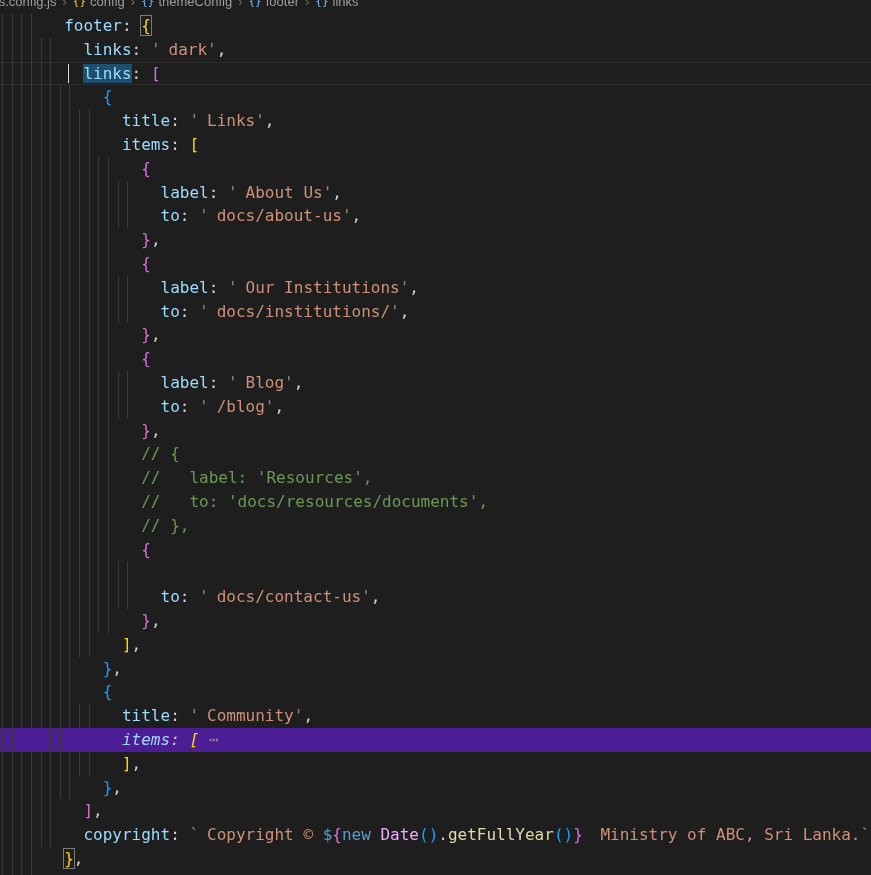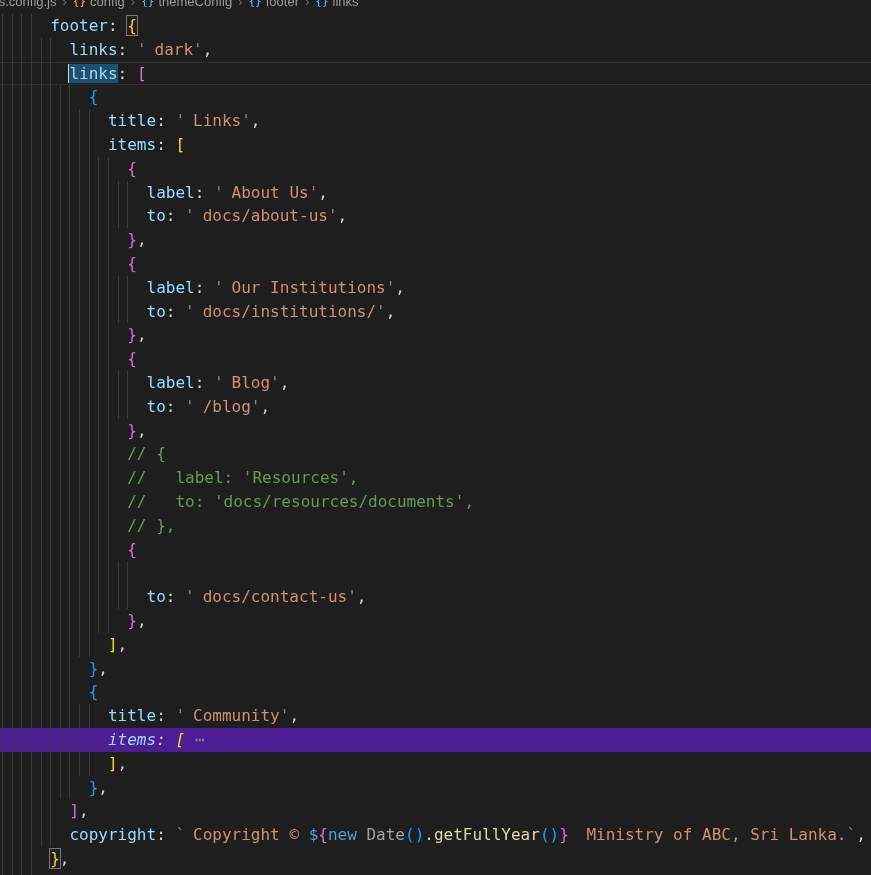--- a/index.html
+++ b/index.html
@@ -11,26 +11,26 @@
           font-family:"Liberation Sans",sans-serif;font-size:13px;color:#9d9d9d;white-space:nowrap;}
   .bc-item{display:flex;align-items:center;gap:4px;}
   .bc-sep{color:#6e6e6e;margin:0 6px;font-size:13px;}
   .bc-icon{color:#75beff;font-size:11px;font-family:"DejaVu Sans Mono",monospace;}
   .bc-icon.first{color:#e8c341;}
   
   .code{position:relative;padding-top:2px;font-size:16px;}
   .line{position:relative;height:23.8px;line-height:23.8px;white-space:pre;color:#d4d4d4;}
   .line .guides{position:absolute;left:2px;top:0;bottom:0;
         background-image:repeating-linear-gradient(to right,#3a3a3a 0,#3a3a3a 1px,transparent 1px,transparent 9.633px);}
-  .line .lt{position:relative;display:inline-block;padding-left:2px;}
+  .line .lt{position:relative;display:inline-block;padding-left:16px;}
   .line-current{box-shadow:inset 0 1px 0 #2f2f2f, inset 0 -1px 0 #2f2f2f;}
   .line-fold{background:#4c1d95;font-style:italic;}
   .tk-key{color:#9cdcfe;} .tk-pun{color:#d4d4d4;} .tk-str{color:#ce9178;margin-left:8px;}
   .tk-q{color:#96857a;} .tk-com{color:#6a9955;} .tk-kw{color:#569cd6;}
-  .tk-cls{color:#a3a3a3;} .tk-fn{color:#dcdcaa;} .tk-fold{color:#8a8a8a;}
+  .tk-cls{color:#f0abfc;} .tk-fn{color:#dcdcaa;} .tk-fold{color:#8a8a8a;}
   .tk-b1{color:#ffd700;} .tk-b2{color:#d670d6;} .tk-b3{color:#179fff;}
   .match-box{outline:1px solid #7a7a7a;outline-offset:0;}
   .word-sel{background:#1c506e;}
   .caret{position:absolute;width:1.5px;height:19px;top:2px;background:#d7d7d7;}
 </style>
 </head>
 <body>
 
 <div class="screen">
   <div class="breadcrumbs">

